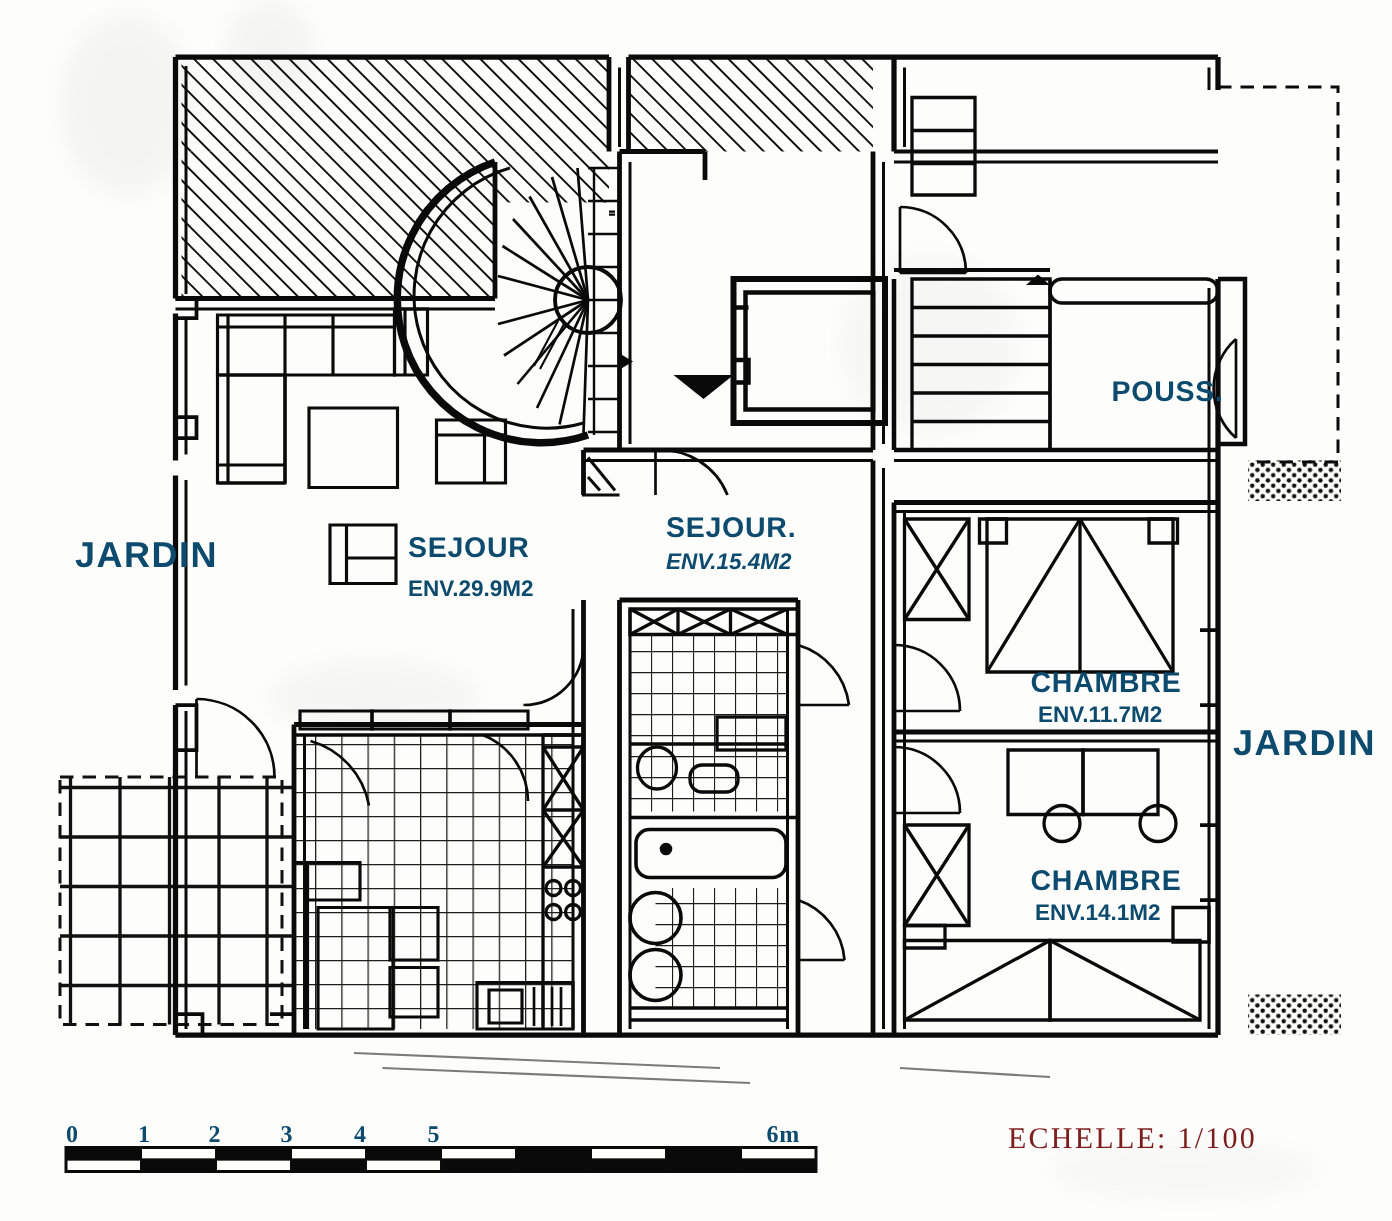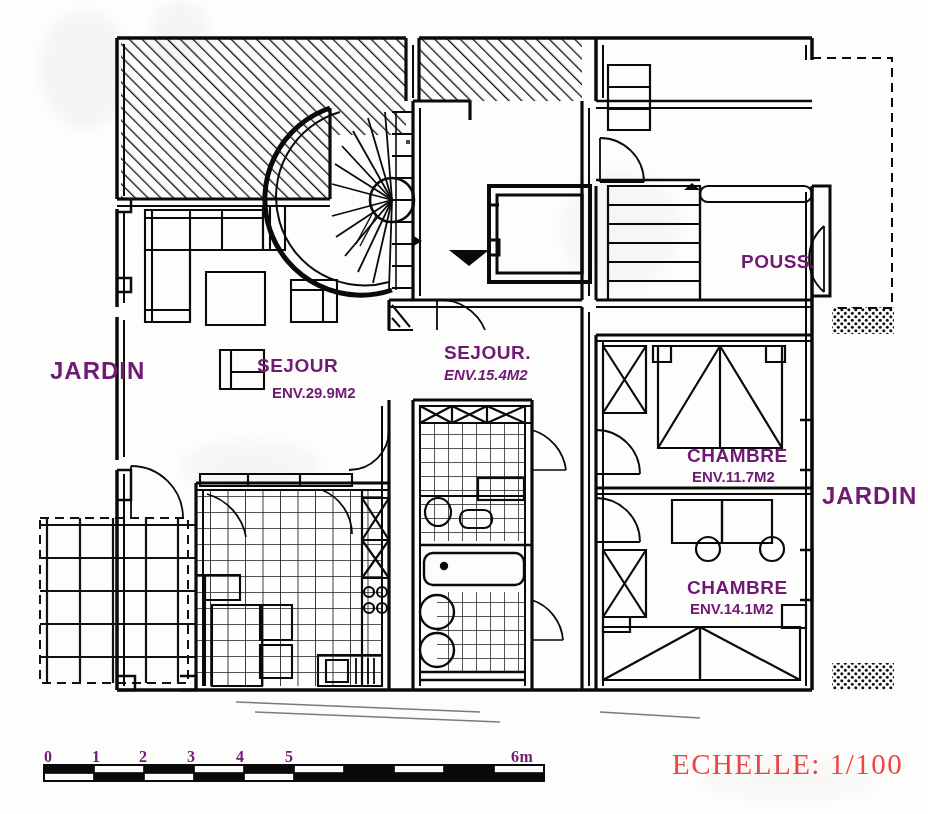--- a/index.html
+++ b/index.html
@@ -7,31 +7,31 @@
     width:928px;height:814px;position:relative;overflow:hidden;
     background:#fdfdfc;
     font-family:"Liberation Sans", sans-serif;
   }
   #stage{position:absolute;inset:0;}
   svg#plan{position:absolute;left:0;top:0;width:928px;height:814px;display:block;}
 
   .lbl{
     position:absolute;
     font-family:"Liberation Sans", sans-serif;
-    color:#701a75;
+    color:#0c4a6e;
     white-space:nowrap;
     letter-spacing:0.5px;
   }
   .lbl-room{font-size:19px;font-weight:700;}
   .lbl-area{font-size:15px;font-weight:600;letter-spacing:0px;}
   .lbl-jardin{font-size:24px;font-weight:700;letter-spacing:1px;}
   .lbl-scalenum{font-size:16px;font-weight:700;font-family:"Liberation Serif", serif;}
   .lbl-echelle{
     font-family:"Liberation Serif", serif;
-    font-size:29px;letter-spacing:1.5px;color:#ef4444;
+    font-size:20px;letter-spacing:1.5px;color:#7f1d1d;
   }
 
   
   .smudge{position:absolute;border-radius:50%;background:#000;opacity:0.030;filter:blur(7px);pointer-events:none;}
 </style>
 </head>
 <body>
 
 <div id="stage">
 
@@ -390,21 +390,21 @@
       <path d="M389 430 A 40 40 0 0 1 349 470"></path>
     </g>
 
     <g stroke="#111" stroke-width="1.4" fill="none" opacity="0.55">
       <path d="M236 702 L480 712"></path>
       <path d="M255 712 L500 722"></path>
       <path d="M600 712 L700 718"></path>
     </g>
   </svg>
 
-  <div class="lbl lbl-room" style="left:257px;top:355px;">SEJOUR</div>
+  <div class="lbl lbl-room" style="left:272px;top:355px;">SEJOUR</div>
   <div class="lbl lbl-area" style="left:272px;top:384px;">ENV.29.9M2</div>
 
   <div class="lbl lbl-room" style="left:444px;top:342px;">SEJOUR.</div>
   <div class="lbl lbl-area" style="left:444px;top:366px;font-style:italic;">ENV.15.4M2</div>
 
   <div class="lbl lbl-room" style="left:687px;top:445px;">CHAMBRE</div>
   <div class="lbl lbl-area" style="left:692px;top:468px;">ENV.11.7M2</div>
 
   <div class="lbl lbl-room" style="left:687px;top:577px;">CHAMBRE</div>
   <div class="lbl lbl-area" style="left:690px;top:600px;text-align:right;">ENV.14.1M2</div>

